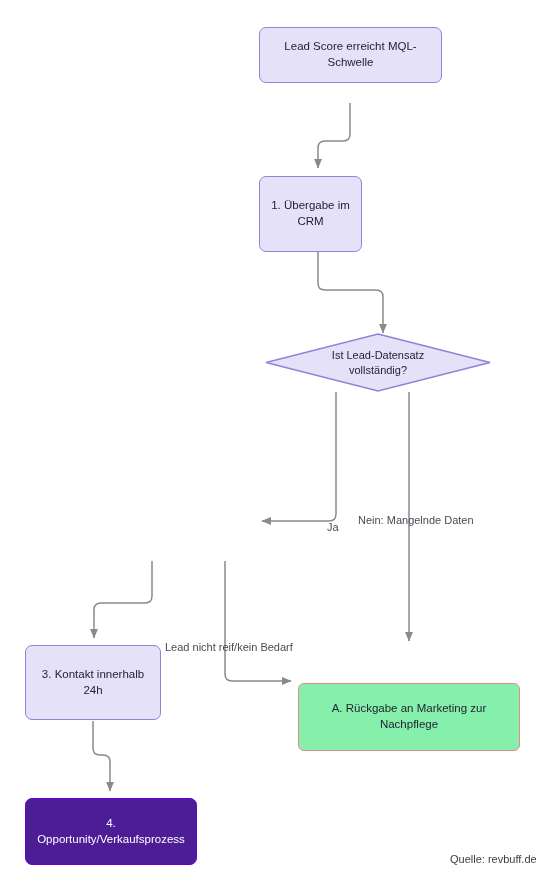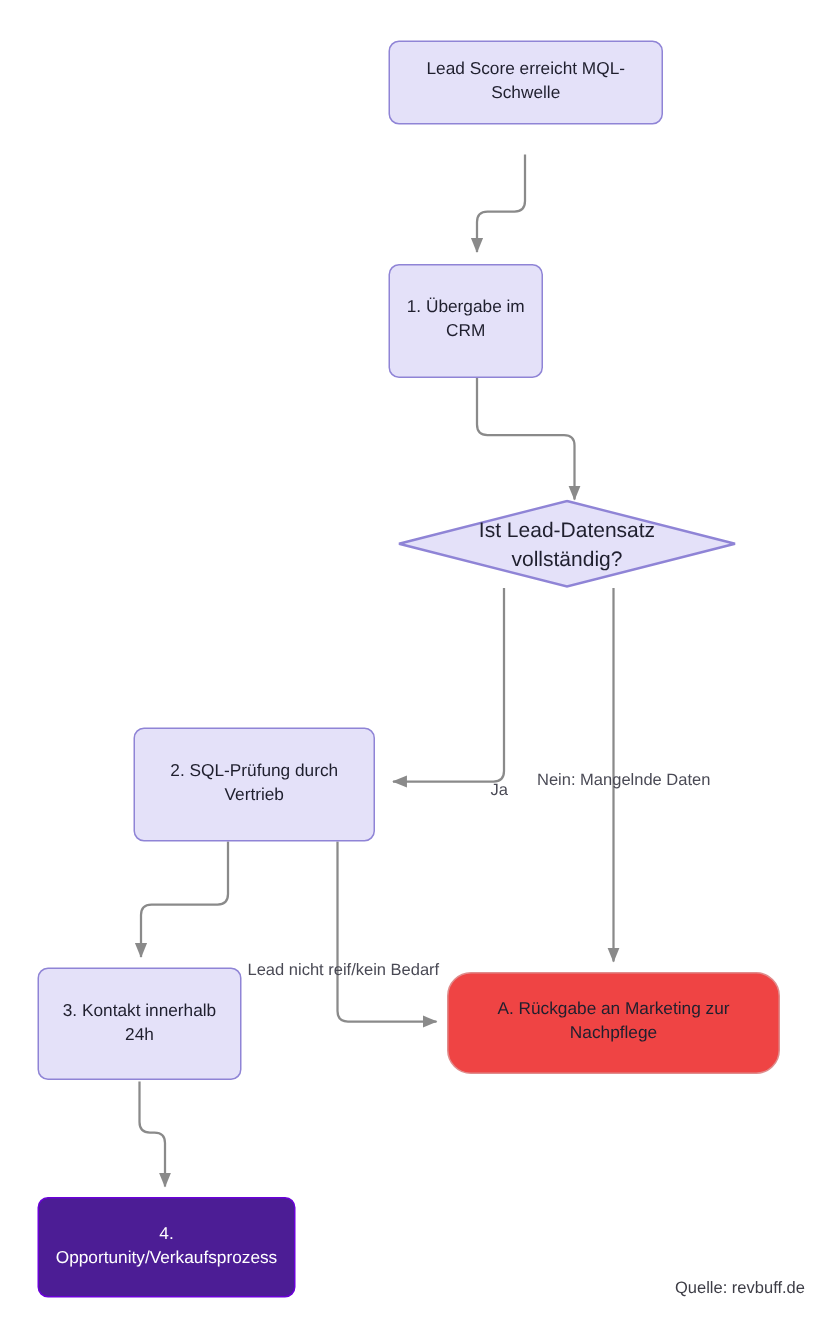--- a/index.html
+++ b/index.html
@@ -40,44 +40,45 @@
     line-height: 1.35;
     color: #1f1f2e;
     border-radius: 7px;
     padding: 4px 10px;
   }
   .node.process {
     background: #e4e1f9;
     border: 1.4px solid #8f84d6;
   }
   .node.danger {
-    background: #ef4444;
+    background: #86efac;
     border: 1.4px solid #e08c8c;
-    border-radius: 16px;
+    border-radius: 6px;
+    margin-top: 35px;
   }
   .node.terminal {
     background: #4c1d95;
     border: 1.4px solid #6a00d8;
     color: #ffffff;
     border-radius: 7px;
   }
   .decision-wrap {
     position: absolute;
   }
   .decision-label {
     position: absolute;
     left: 0;
     top: 0;
     width: 100%;
     height: 100%;
     display: flex;
     align-items: center;
     justify-content: center;
     text-align: center;
-    font-size: 14px;
+    font-size: 11px;
     line-height: 1.35;
     color: #1f1f2e;
     pointer-events: none;
   }
   .edge-label {
     position: absolute;
     font-size: 11px;
     color: #4a4a55;
     white-space: nowrap;
   }
@@ -137,23 +138,20 @@
         <div>Ist Lead-Datensatz</div>
         <div>vollständig?</div>
       </div>
     </div>
   </div>
 
   <div class="edge-label" style="left:327px; top:501px;margin-top:20px;">Ja</div>
 
   <div class="edge-label" style="left:343px; top:514px;padding-left:15px;">Nein: Mangelnde Daten</div>
 
-  <div class="node process" style="left:89px; top:485px; width:161px; height:76px;">
-    <span>2. SQL-Prüfung durch Vertrieb</span>
-  </div>
 
   <div class="edge-label" style="left:165px; top:616px;margin-top:25px;">Lead nicht reif/kein Bedarf</div>
 
   <div class="node process" style="left:25px; top:645px; width:136px; height:75px;">
     <span>3. Kontakt innerhalb 24h</span>
   </div>
 
   <div class="node danger" style="left:298px; top:648px; width:222px; height:68px;">
     <span>A. Rückgabe an Marketing zur Nachpflege</span>
   </div>

